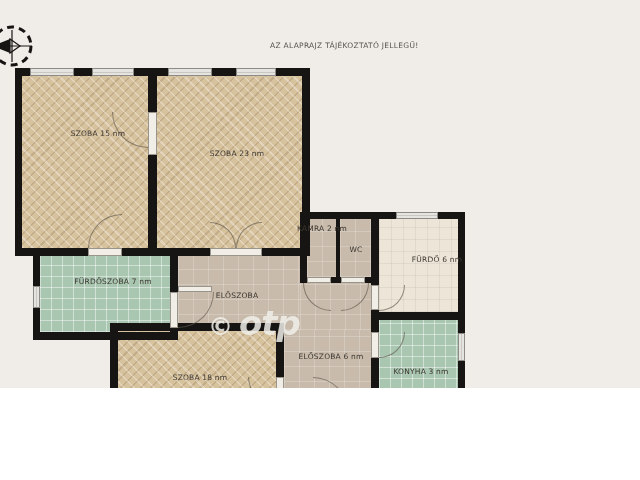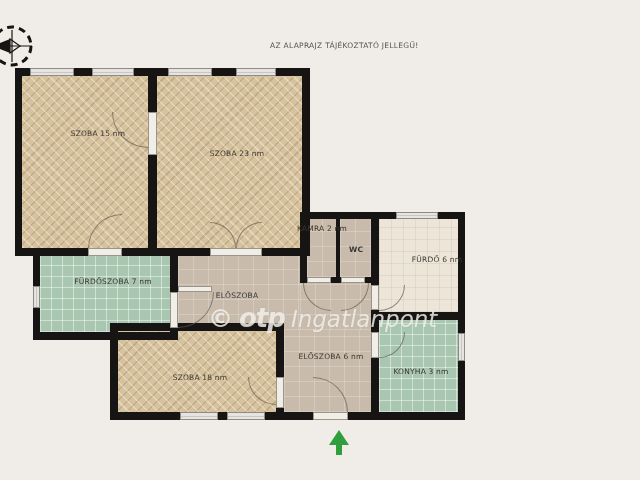--- a/index.html
+++ b/index.html
@@ -1,17 +1,17 @@
 <!DOCTYPE html>
 <html><head>
 <meta charset="utf-8">
 <style>
   html,body{margin:0;padding:0;}
   .stage{
-    position:relative;width:640px;height:480px;overflow:hidden;
+    position:relative;width:640px;height:388px;overflow:hidden;
     background:#f0ede8;font-family:"DejaVu Sans",sans-serif;
   }
   .wall{position:absolute;background:#171513;}
   .floor{position:absolute;}
   .wood{
     background-color:#d7c29e;
     background-image:
       repeating-linear-gradient(45deg, rgba(255,255,255,0.30) 0 1.5px, rgba(0,0,0,0) 1.5px 7px),
       repeating-linear-gradient(-45deg, rgba(124,96,58,0.22) 0 1.5px, rgba(0,0,0,0) 1.5px 7px);
   }
@@ -44,21 +44,21 @@
   }
   .disclaimer{
     position:absolute;left:270px;top:41px;font-size:7.5px;color:#55524e;letter-spacing:0.3px;z-index:6;
   }
   .watermark{
     position:absolute;left:208px;top:303px;z-index:9;display:flex;align-items:baseline;gap:6px;
     color:rgba(248,246,241,0.80);font-style:italic;pointer-events:none;
     text-shadow:0 0 1px rgba(120,115,105,0.25);
   }
   .watermark .wm-c{font-size:25px;font-weight:bold;}
-  .watermark .wm-brand{font-size:26px;font-weight:bold;letter-spacing:-1px;font-style:italic;}
+  .watermark .wm-brand{font-size:34px;font-weight:bold;letter-spacing:-1px;font-style:italic;}
   .watermark .wm-name{font-size:23px;font-weight:normal;letter-spacing:0px;}
   .compass{position:absolute;left:-10px;top:22px;z-index:5;}
   .arrow-head{
     position:absolute;left:329px;top:430px;width:0;height:0;z-index:6;
     border-left:10px solid transparent;border-right:10px solid transparent;
     border-bottom:15px solid #2f9e3c;
   }
   .arrow-stem{position:absolute;left:336px;top:444px;width:6px;height:11px;background:#2f9e3c;z-index:6;}
 </style>
 </head>
@@ -140,28 +140,27 @@
   <div class="arc" style="left:379px;top:285px;width:26px;height:26px;border-bottom-width:1px;border-right-width:1px;border-bottom-right-radius:100%;z-index:5;"></div>
   <div class="arc" style="left:379px;top:332px;width:26px;height:26px;border-bottom-width:1px;border-right-width:1px;border-bottom-right-radius:100%;z-index:5;"></div>
   <div class="arc" style="left:248px;top:377px;width:28px;height:28px;border-bottom-width:1px;border-left-width:1px;border-bottom-left-radius:100%;z-index:5;"></div>
   <div class="arc" style="left:313px;top:377px;width:35px;height:35px;border-top-width:1px;border-right-width:1px;border-top-right-radius:100%;z-index:5;"></div>
 
   <div class="room-label" style="left:98px;top:133px;">SZOBA 15 nm</div>
   <div class="room-label" style="left:237px;top:153px;">SZOBA 23 nm</div>
   <div class="room-label" style="left:113px;top:281px;">FÜRDŐSZOBA 7 nm</div>
   <div class="room-label" style="left:237px;top:295px;">ELŐSZOBA</div>
   <div class="room-label" style="left:322px;top:228px;">KAMRA 2 nm</div>
-  <div class="room-label" style="left:356px;top:249px;font-weight:bold;">WC</div>
+  <div class="room-label" style="left:356px;top:249px;">WC</div>
   <div class="room-label" style="left:419px;top:259px;padding-left:36px;">FÜRDŐ 6 nm</div>
   <div class="room-label" style="left:200px;top:377px;">SZOBA 18 nm</div>
   <div class="room-label" style="left:331px;top:356px;">ELŐSZOBA 6 nm</div>
   <div class="room-label" style="left:421px;top:371px;">KONYHA 3 nm</div>
 
   <div class="watermark">
     <span class="wm-c">©</span>
     <span class="wm-brand">otp</span>
-    <span class="wm-name">Ingatlanpont</span>
   </div>
 
   <div class="arrow-head"></div>
   <div class="arrow-stem"></div>
 
 </div>
 
 </body></html>

